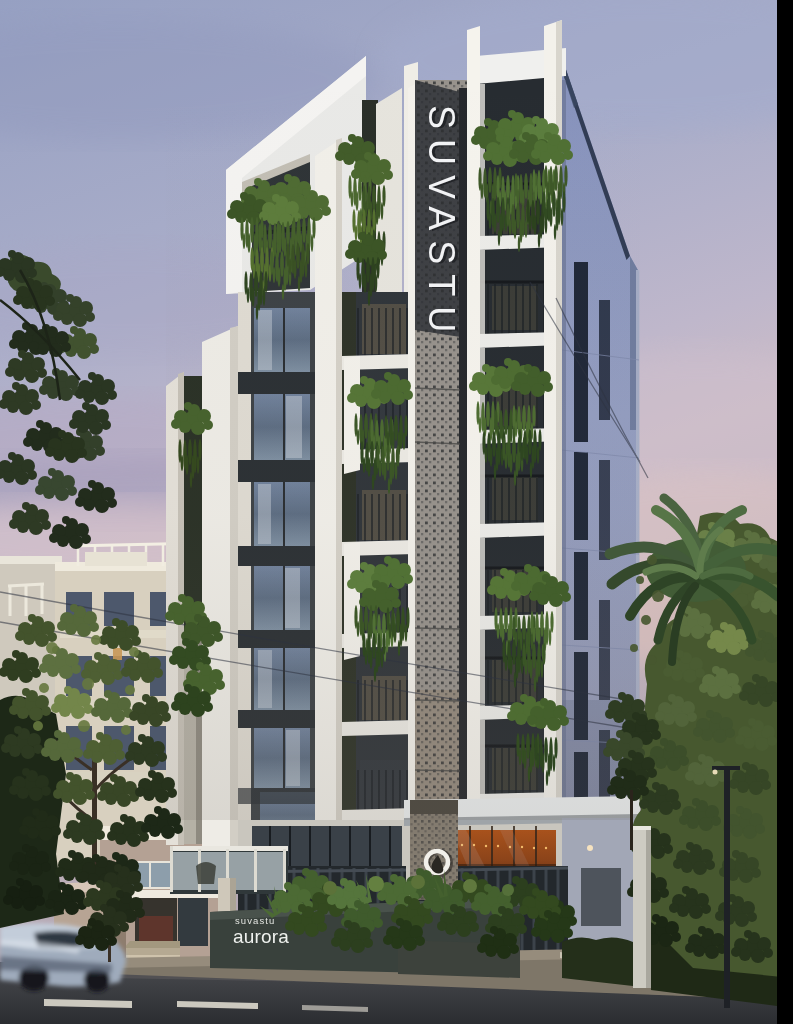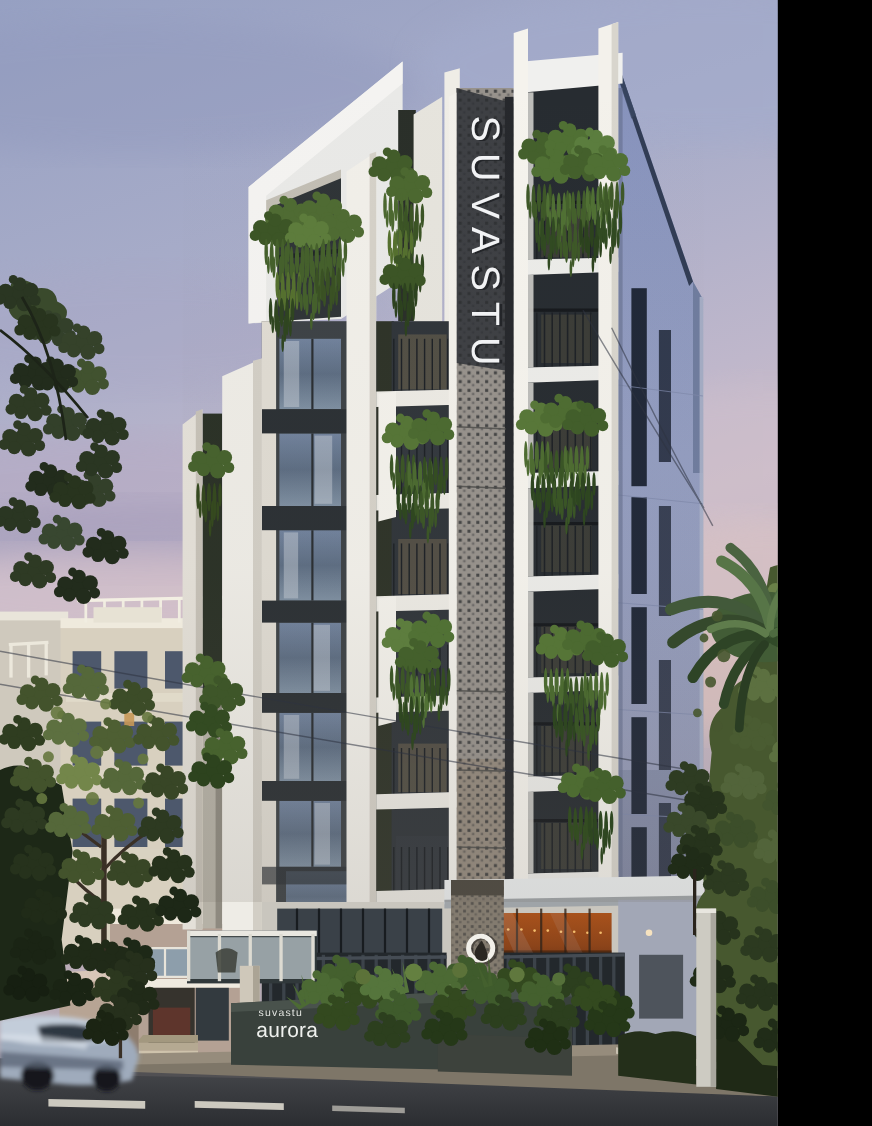--- a/index.html
+++ b/index.html
@@ -1,16 +1,16 @@
 <!DOCTYPE html>
 <html><head>
 <meta charset="utf-8">
 <style>
   html,body{margin:0;padding:0;background:#000;}
-  #stage{width:707px;height:1024px;overflow:hidden;position:relative;font-family:"Liberation Sans",sans-serif;}
+  #stage{width:777px;height:1024px;overflow:hidden;position:relative;font-family:"Liberation Sans",sans-serif;}
 </style>
 </head>
 <body>
 <div id="stage">
 <svg width="793" height="1024" viewBox="0 0 793 1024">
 <defs>
   <linearGradient id="sky" x1="0" y1="0" x2="0.25" y2="1">
     <stop offset="0" stop-color="#96a0c2"></stop>
     <stop offset="0.3" stop-color="#a9adc9"></stop>
     <stop offset="0.5" stop-color="#bfb7cb"></stop>

